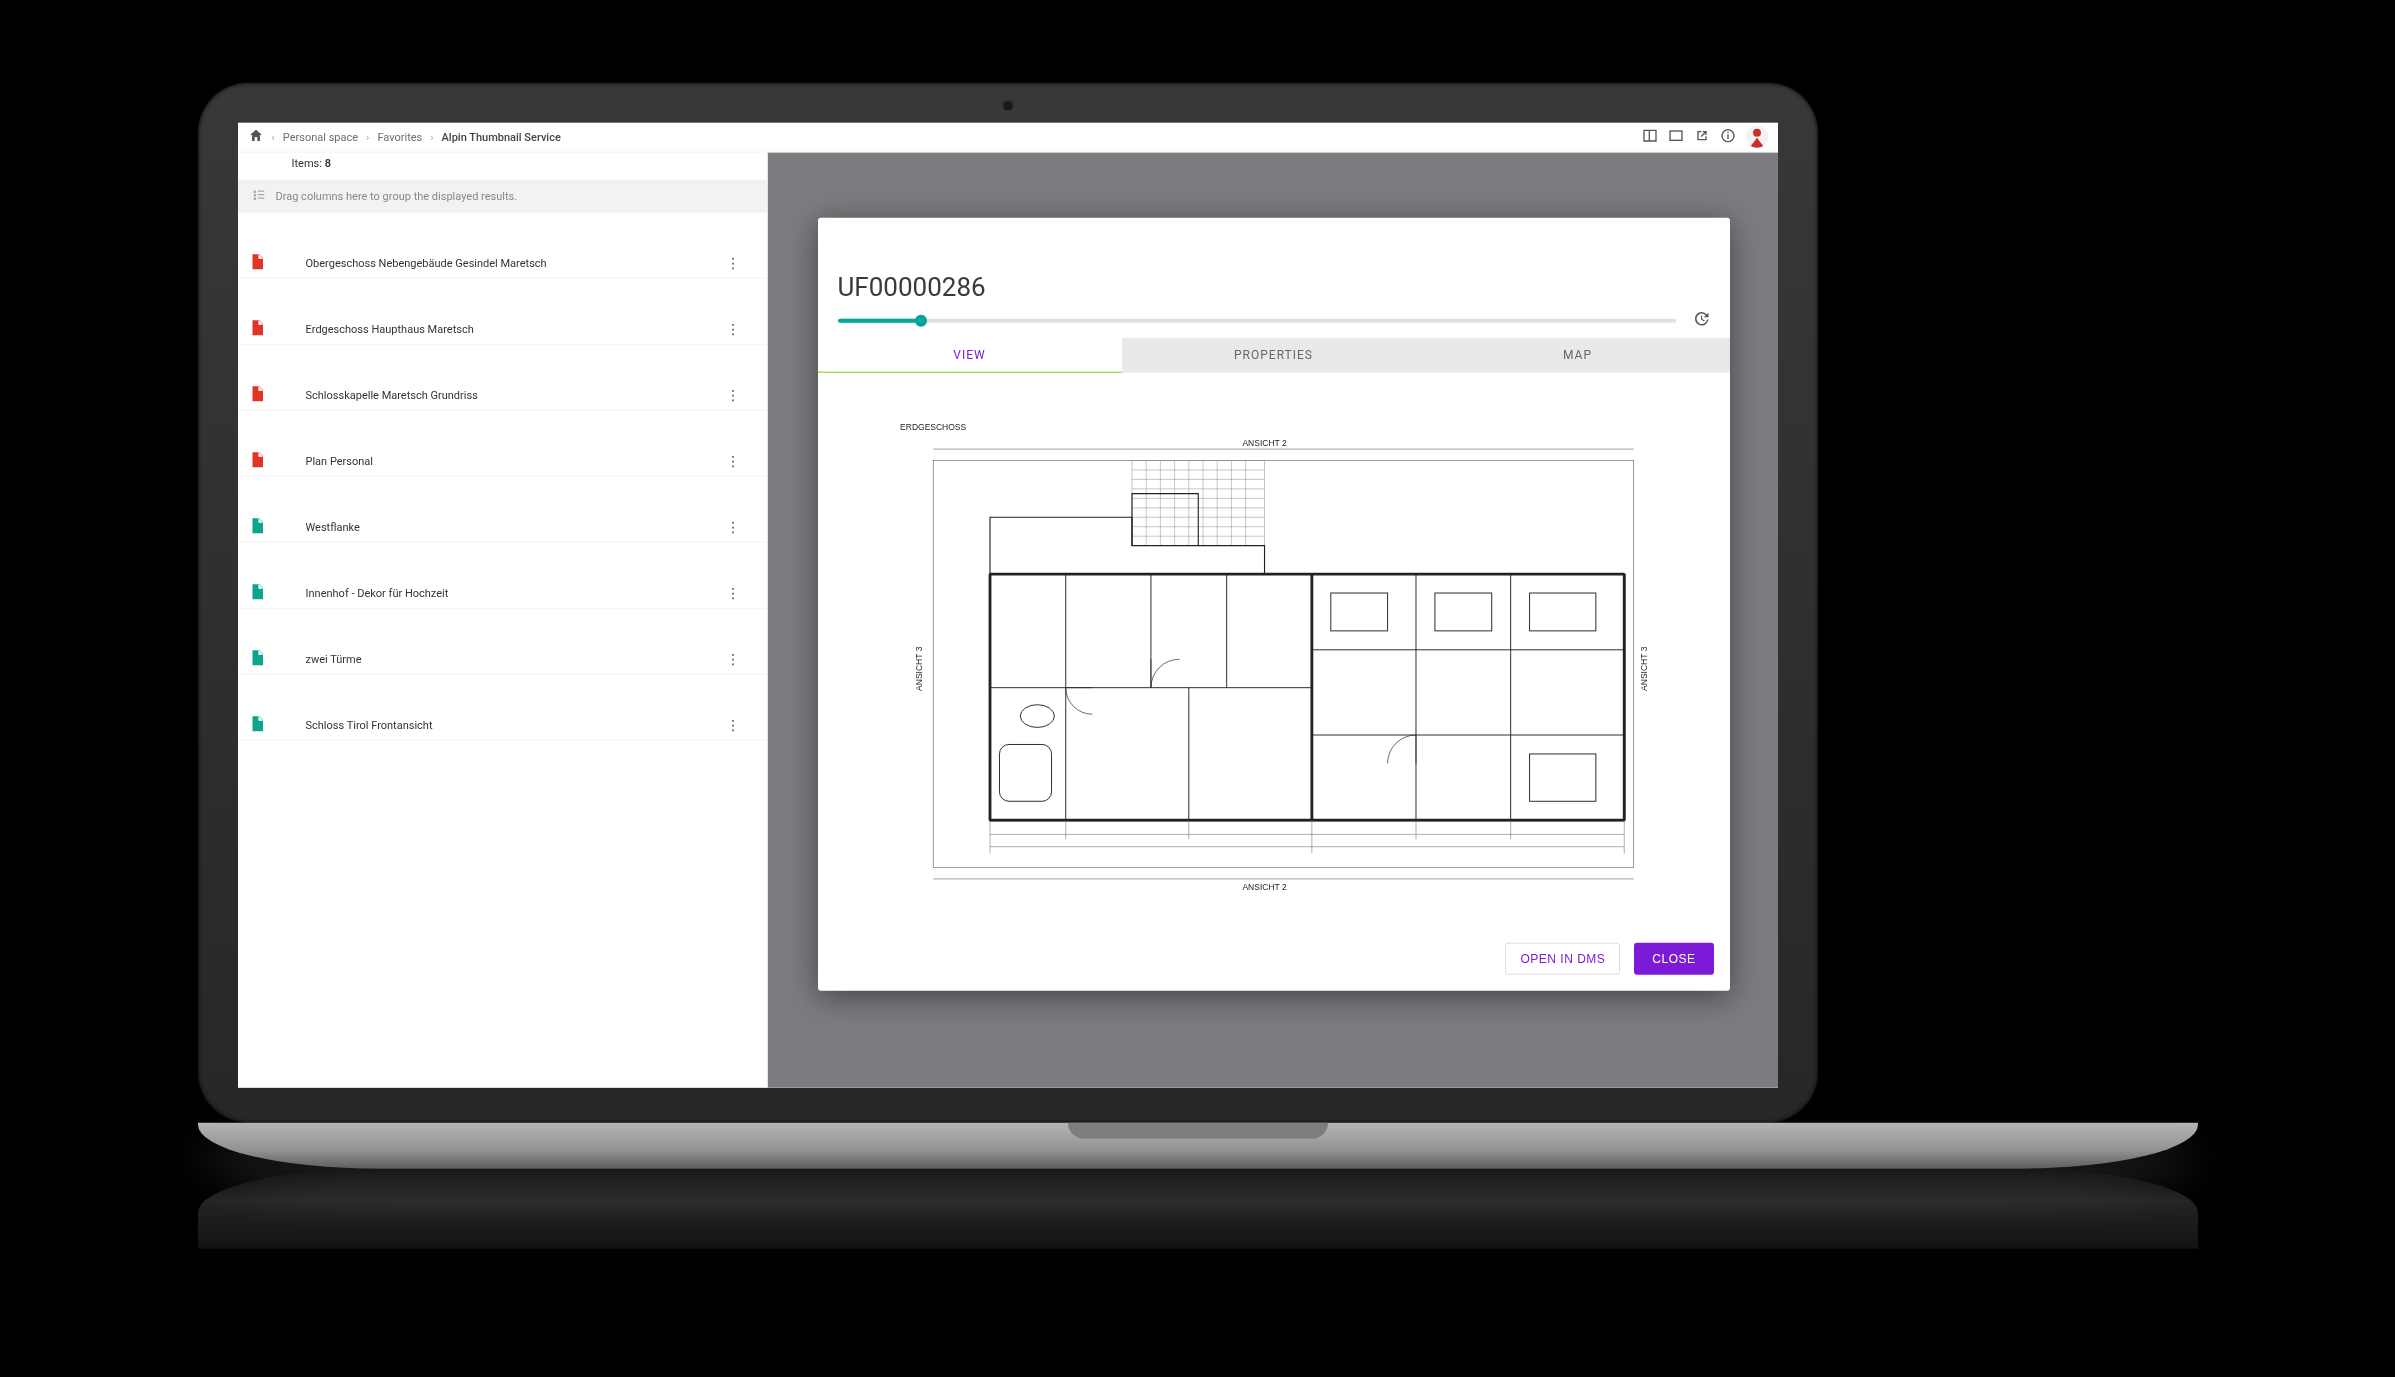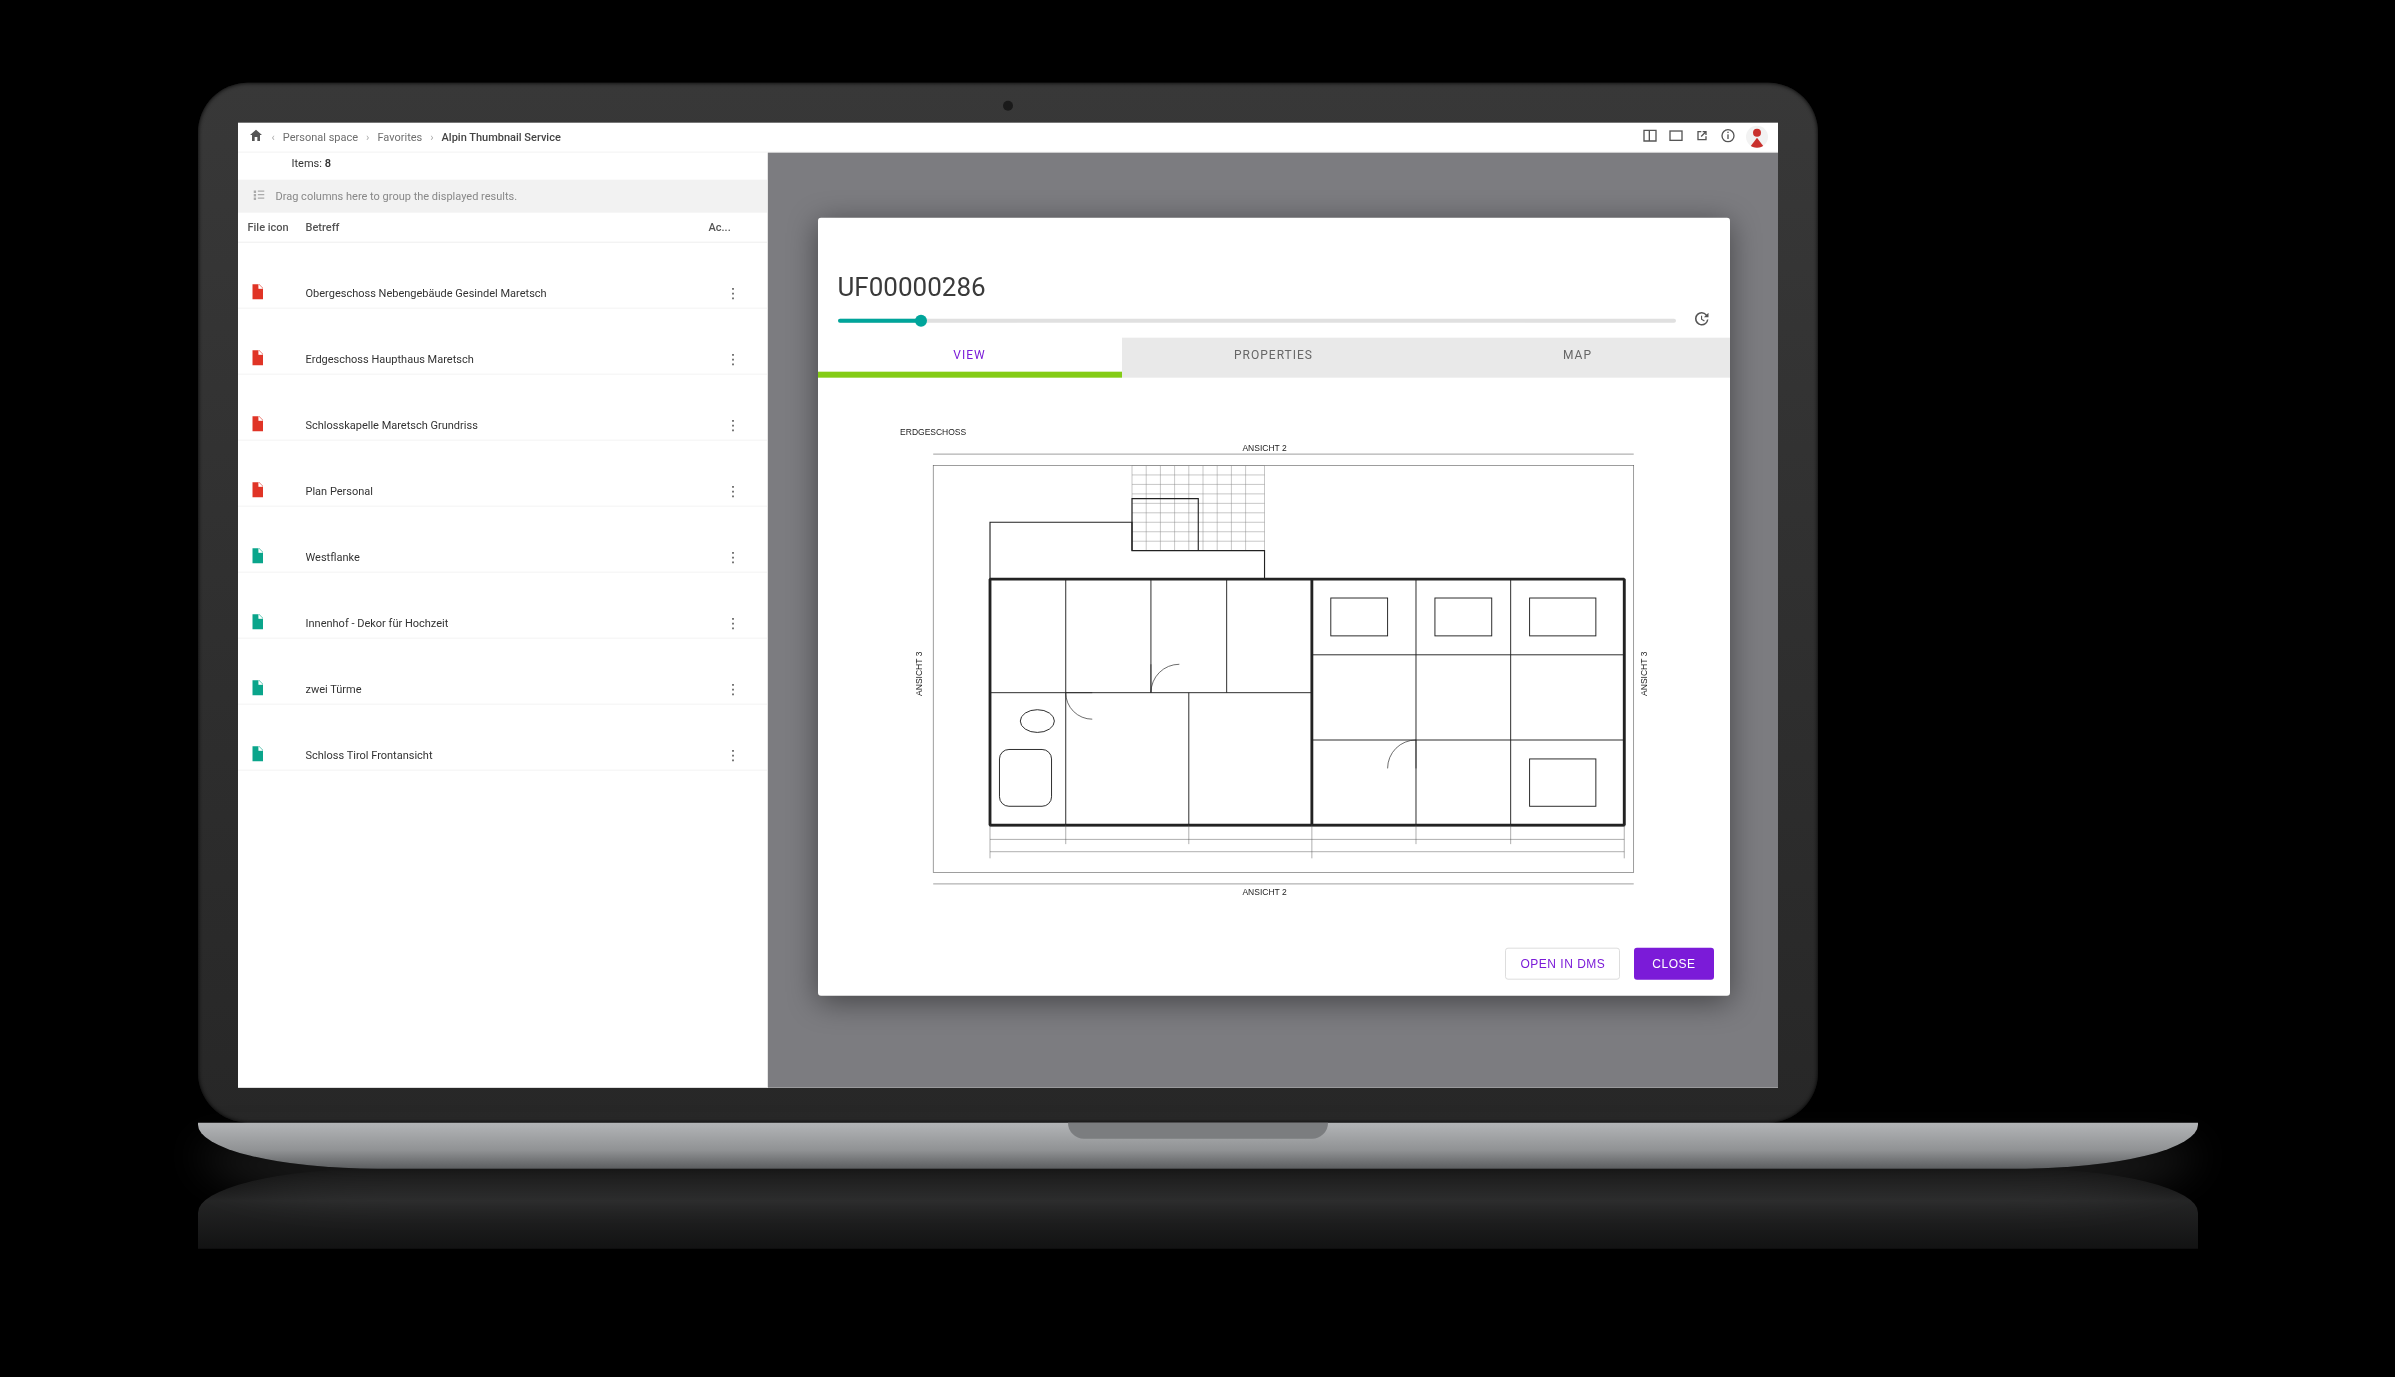--- a/index.html
+++ b/index.html
@@ -172,21 +172,21 @@
   width:12px; height:12px; border-radius:50%; background:#00a59b;
 }
 .hist-ico svg{ width:18px; height:18px; fill:#555;}
 .tabs { display:flex; }
 .tab {
   flex:1; text-align:center; font-size:12px; padding:10px 0;
   letter-spacing:1px; color:#666;
   background:#e9e9e9;
 }
 .tab.active {
-  background:#fff; color:#7b1bd8; border-bottom:6px solid #84cc16;
+  background:#fff; color:#7b1bd8; border-bottom:1px solid #84cc16;
 }
 .drawing {
   flex:1; padding: 24px 30px 10px;
   display:flex; align-items:center; justify-content:flex-start;
   min-height: 560px;
 }
 .drawing svg { width: 100%; height: 100%; }
 .modal-footer {
   display:flex; justify-content:flex-end; gap:14px;
   padding: 10px 16px 16px;
@@ -248,25 +248,20 @@
         <div class="left">
           <div class="items-count">
             <span>Items:</span> <b>8</b>
           </div>
           <div class="group-bar">
             <span><svg width="14" height="14" viewBox="0 0 24 24">
                   <path fill="#aaa" d="M3 5h4v4H3zM10 5h11v2H10zM3 11h4v4H3zM10 11h11v2H10zM3 17h4v4H3zM10 17h11v2H10z"></path>
                 </svg></span>
             <span>Drag columns here to group the displayed results.</span>
           </div>
-          <div class="tbl-head">
-            <span>File icon</span>
-            <span>Betreff</span>
-            <span>Ac...</span>
-          </div>
           <div id="rows">
               <div class="tbl-row">
                 <span><svg class="fileicon pdf-icon" viewBox="0 0 24 24">
                     <path d="M6 2h9l5 5v15H6zM14 2v6h6" fill="#e03426"></path>
                     <path d="M14 2v6h6" fill="#fff" opacity=".4"></path>
                   </svg></span>
                 <span>Obergeschoss Nebengebäude Gesindel Maretsch</span>
                 <span class="dots">⋮</span>
               </div>
               <div class="tbl-row">

